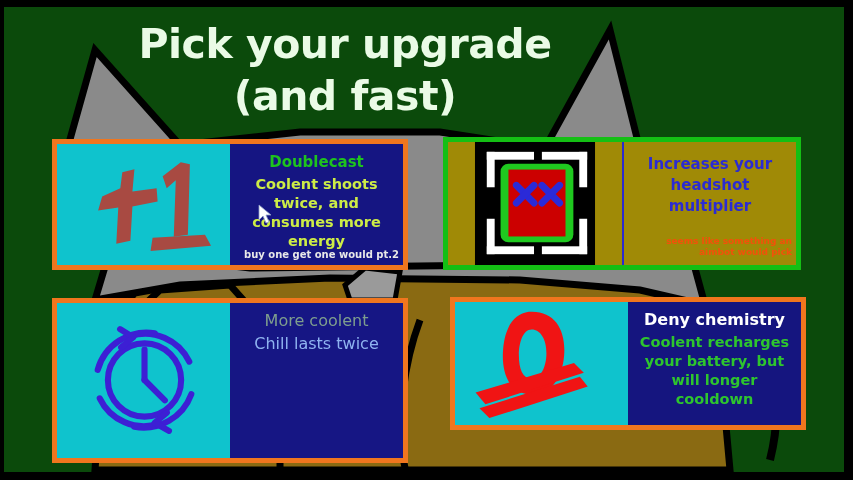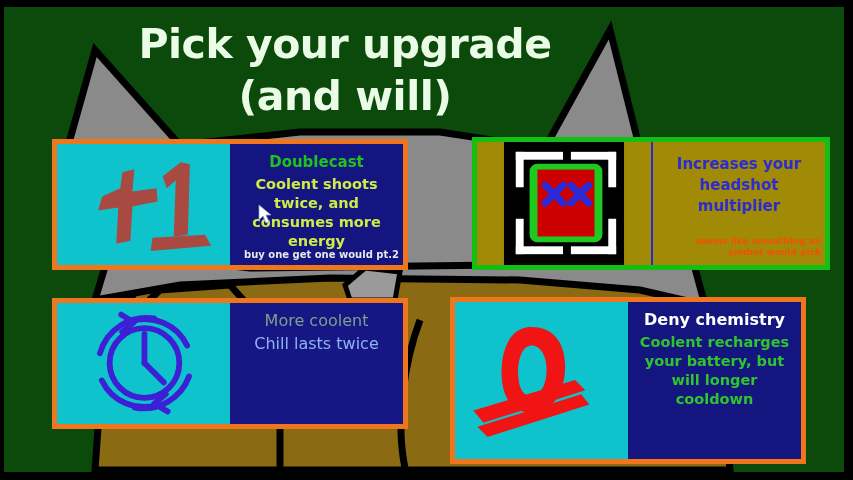--- a/index.html
+++ b/index.html
@@ -69,41 +69,41 @@
     border:5px solid #f0761e;background:#17195f;
   }
   #card-doublecast .icon-pane{background:#0fc3cd;}
   #card-doublecast .text-pane{background:#151582;}
   #card-doublecast .c-title{color:#1ec31e;}
   #card-doublecast .c-desc{color:#cdec46;}
   #card-doublecast .c-foot{color:#e8e8e8;}
 
   
   #card-headshot{
-    left:472px;top:137px;width:358px;height:133px;
+    left:443px;top:137px;width:358px;height:133px;
     border:5px solid #14bf14;background:#a08a06;
   }
   #card-headshot .icon-pane{background:#a08a06;}
   #card-headshot .text-pane{background:#a08a06;border-left:2px solid #2a2ad0;}
   #card-headshot .c-desc{color:#2b2bd2;font-size:15px;line-height:21px;margin-top:6px;}
   #card-headshot .c-foot{color:#f2510a;font-size:9px;line-height:11px;bottom:7px;}
 
   
   #card-coolent{
-    left:52px;top:298px;width:356px;height:131px;
+    left:52px;top:298px;width:356px;height:165px;
     border:5px solid #f0761e;background:#17175c;
   }
   #card-coolent .icon-pane{background:#0fc3cd;}
   #card-coolent .text-pane{background:#161684;}
   #card-coolent .c-title{color:#7e9e8e;font-weight:normal;font-size:16px;}
   #card-coolent .c-desc{color:#8fb3f0;font-weight:normal;font-size:16px;}
 
   
   #card-chemistry{
-    left:450px;top:297px;width:356px;height:167px;
+    left:450px;top:297px;width:356px;height:133px;
     border:5px solid #f0761e;background:#17175c;
   }
   #card-chemistry .icon-pane{background:#0fc3cd;}
   #card-chemistry .text-pane{background:#15157f;}
   #card-chemistry .c-title{color:#ffffff;font-size:16px;}
   #card-chemistry .c-desc{color:#2ec52e;}
   #card-chemistry .c-foot{color:#ffffff;bottom:6px;}
 
   
   .icon-svg{display:block;width:100%;height:100%;}
@@ -128,21 +128,21 @@
 
     <path d="M700 300 C760 320 790 380 770 460" fill="none" stroke="#000" stroke-width="8"></path>
 
     <path d="M420 320 C405 360 395 420 405 468" fill="none" stroke="#000" stroke-width="7"></path>
 
     <path d="M365 268 L345 285 L350 300 L395 300 L400 272 Z" fill="#9a9a9a" stroke="#000" stroke-width="5"></path>
   </svg>
 
   <div id="title">
     <span>Pick your upgrade</span>
-    <span class="l2">(and will)</span>
+    <span class="l2">(and fast)</span>
   </div>
 
   <div class="card" id="card-doublecast">
     <div class="icon-pane">
       <svg class="icon-svg" viewBox="0 0 170 120">
         <g fill="#a84a42">
           <path d="M44 52 L62 44 L64 28 L76 25 L74 47 L98 44 L99 57 L74 62 L72 96 L58 99 L60 63 L40 66 Z"></path>
           <path d="M104 32 L122 18 L131 20 L129 90 L115 92 L117 36 L108 44 Z"></path>
           <path d="M94 93 L146 90 L152 101 L92 106 Z"></path>
         </g>

